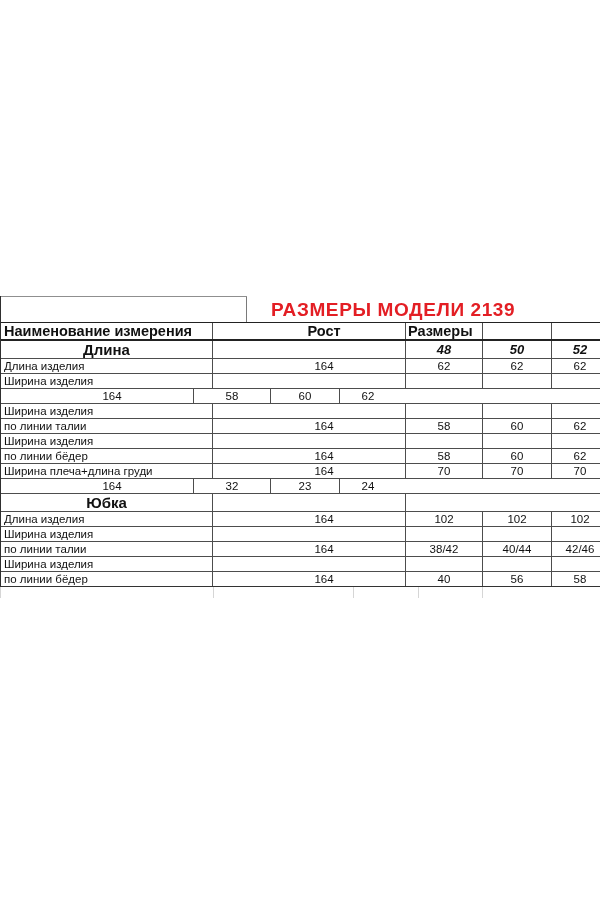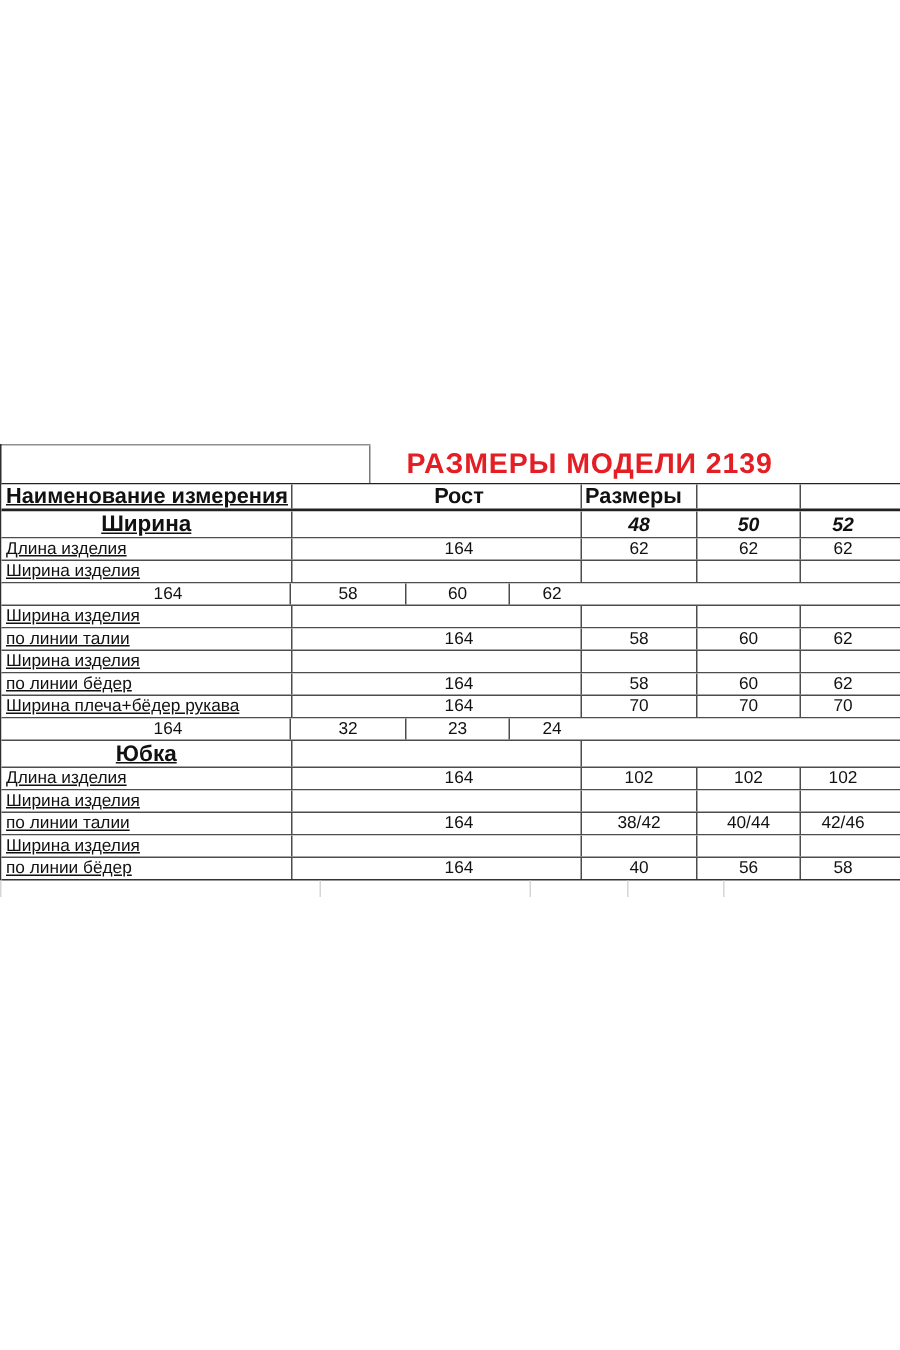--- a/index.html
+++ b/index.html
@@ -19,21 +19,21 @@
   
   .title{
     left:251px;top:297px;height:25px;line-height:25px;
     font-size:19px;font-weight:bold;letter-spacing:0.6px;white-space:nowrap;margin-left:20px;
   }
 
   
   .table-wrap{position:absolute;left:1px;top:322px;width:608px;border-top:1px solid #222;}
   .row{display:flex;width:608px;box-sizing:border-box;border-bottom:1px solid #4d4d4d;background:#fff;}
   .cell{box-sizing:border-box;border-right:1px solid #4d4d4d;display:flex;align-items:center;overflow:hidden;white-space:nowrap;}
-  .cA{width:194px;padding-left:3px;text-decoration:underline;}
+  .cA{width:212px;padding-left:3px;}
   .cB{width:193px;justify-content:center;padding-left:30px;}
   .cC{width:77px;justify-content:center;}
   .cD{width:69px;justify-content:center;}
   .cE{width:56px;justify-content:center;border-right:none;}
   .cMerged{width:202px;border-right:none;}
 
   .header-row{height:18px;border-bottom:2px solid #222;font-weight:bold;font-size:14.5px;}
   .header-row .cC{justify-content:flex-start;padding-left:2px;}
   .section-row{height:18px;font-weight:bold;}
   .section-row .cA{justify-content:center;padding-left:0;font-size:15px;}
@@ -55,21 +55,21 @@
   <div class="table-wrap">
     <div class="row header-row">
       <div class="cell cA">Наименование измерения</div>
       <div class="cell cB">Рост</div>
       <div class="cell cC">Размеры</div>
       <div class="cell cD"></div>
       <div class="cell cE"></div>
     </div>
     <div id="table-body">
         <div class="row section-row">
-          <div class="cell cA">Ширина</div>
+          <div class="cell cA">Длина</div>
           <div class="cell cB"></div>
           <div class="cell cC size">48</div>
           <div class="cell cD size">50</div>
           <div class="cell cE size">52</div>
         </div>
         <div class="row data-row">
           <div class="cell cA">Длина изделия</div>
           <div class="cell cB">164</div>
           <div class="cell cC">62</div>
           <div class="cell cD">62</div>
@@ -110,21 +110,21 @@
           <div class="cell cE"></div>
         </div>
         <div class="row data-row">
           <div class="cell cA">по линии бёдер</div>
           <div class="cell cB">164</div>
           <div class="cell cC">58</div>
           <div class="cell cD">60</div>
           <div class="cell cE">62</div>
         </div>
         <div class="row data-row">
-          <div class="cell cA">Ширина плеча+бёдер рукава</div>
+          <div class="cell cA">Ширина плеча+длина груди</div>
           <div class="cell cB">164</div>
           <div class="cell cC">70</div>
           <div class="cell cD">70</div>
           <div class="cell cE">70</div>
         </div>
         <div class="row data-row">
           <div class="cell cB">164</div>
           <div class="cell cC">32</div>
           <div class="cell cD">23</div>
           <div class="cell cE">24</div>

